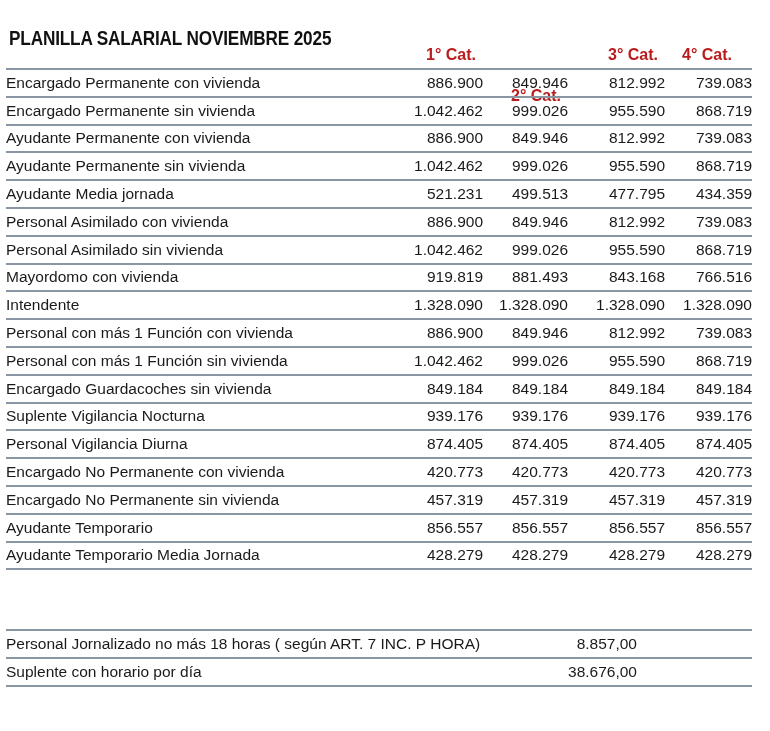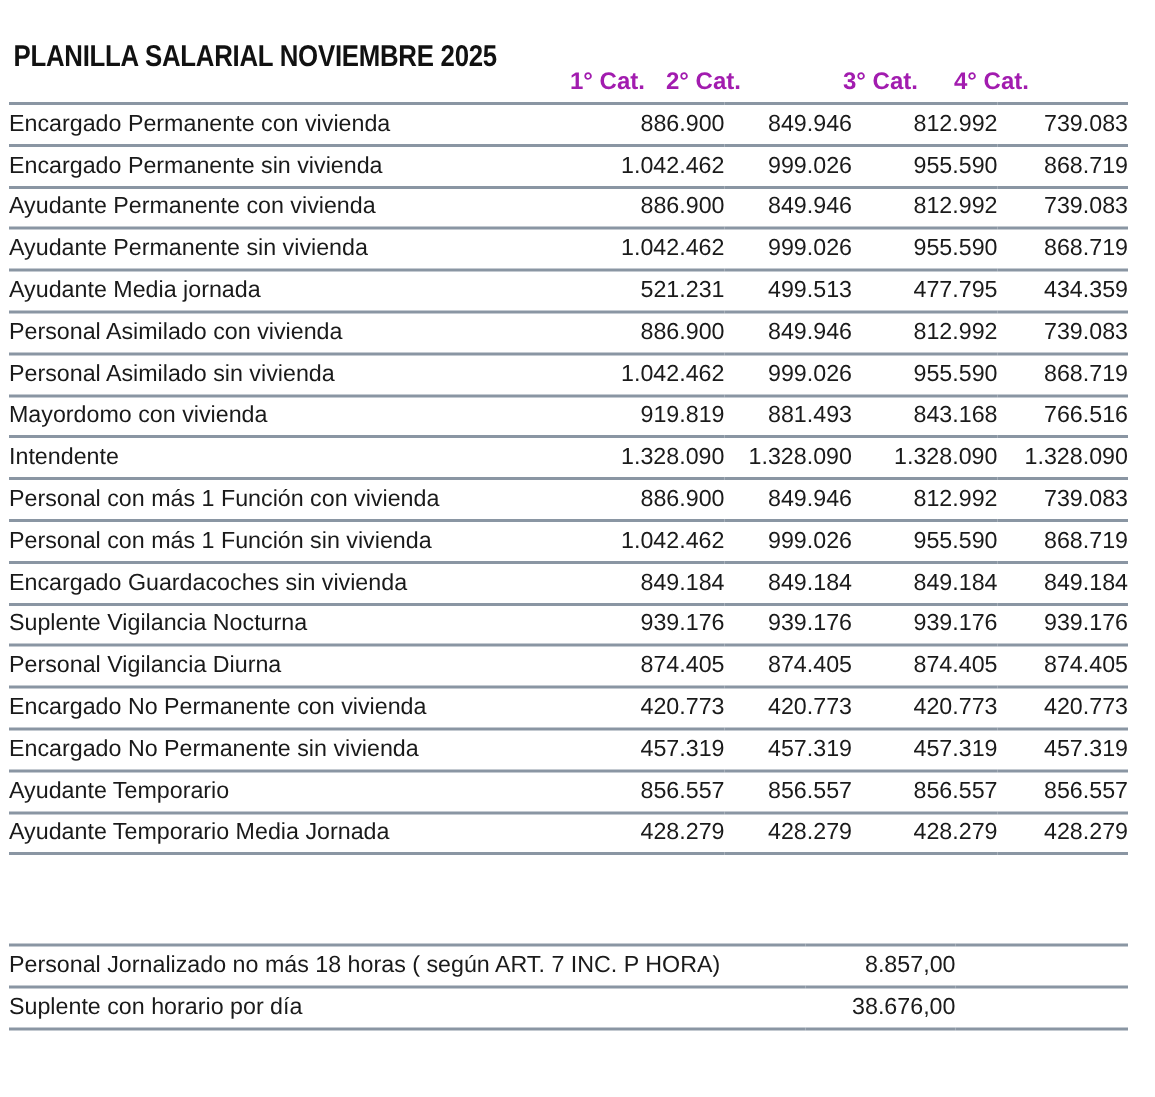--- a/index.html
+++ b/index.html
@@ -12,22 +12,22 @@
     .title {
       position: absolute; left: 9px; top: 27px;
       font-family: "Liberation Sans", sans-serif;
       font-weight: bold; font-size: 20px;
       transform: scaleX(0.86); transform-origin: left center;
       letter-spacing: -0.2px; color: #111;
       white-space: nowrap;
     }
     .hdr {
       position: absolute; top: 46px; height: 22px;
-      font-size: 16px; font-weight: bold; color: #a21caf;
-      text-align: left; white-space: nowrap;
+      font-size: 16px; font-weight: bold; color: #b91c1c;
+      text-align: right; white-space: nowrap;
     }
     table.grid {
       position: absolute; left: 6px; top: 68px;
       width: 746px; border-collapse: collapse;
     }
     table.grid td {
       height: 25.8px; padding: 0;
       font-size: 15.5px; white-space: nowrap;
       border-top: 2px solid #8a96a3;
       vertical-align: middle;
@@ -50,21 +50,21 @@
     table.extra tr:last-child td { border-bottom: 2px solid #8a96a3; }
     table.extra td.val { text-align: right; width: 100px; }
     table.extra td.pad { width: 115px; }
   </style>
 </head>
 <body>
 
 <div class="title">PLANILLA SALARIAL NOVIEMBRE 2025</div>
 
 <div class="hdr" style="left:380px;width:96px;">1° Cat.</div>
-<div class="hdr" style="left:444px;width:96px;">2° Cat.</div>
+<div class="hdr" style="left:465px;width:96px;margin-top:41px;">2° Cat.</div>
 <div class="hdr" style="left:562px;width:96px;">3° Cat.</div>
 <div class="hdr" style="left:636px;width:96px;">4° Cat.</div>
 
 <table class="grid">
   <tbody id="grid-body">
       <tr>
         <td class="lbl">Encargado Permanente con vivienda</td>
         <td class="num c1">886.900</td>
         <td class="num c2">849.946</td>
         <td class="num c3">812.992</td>

